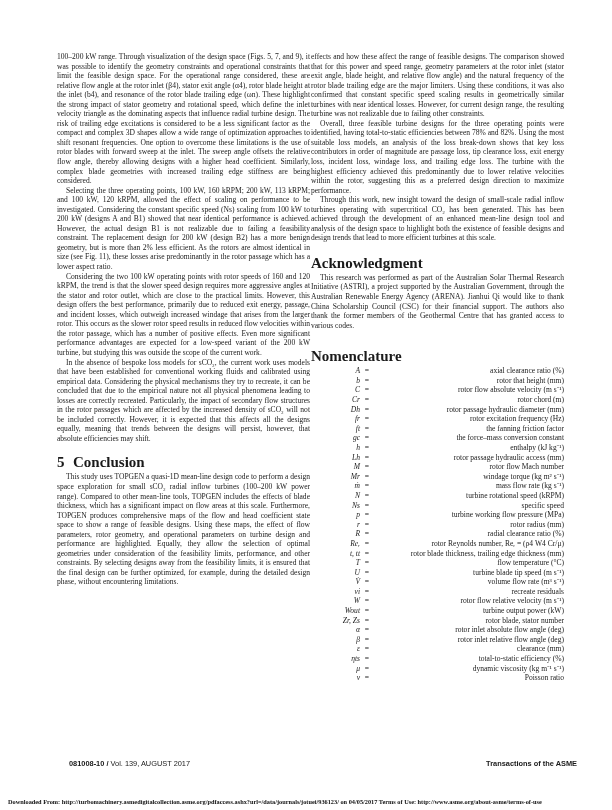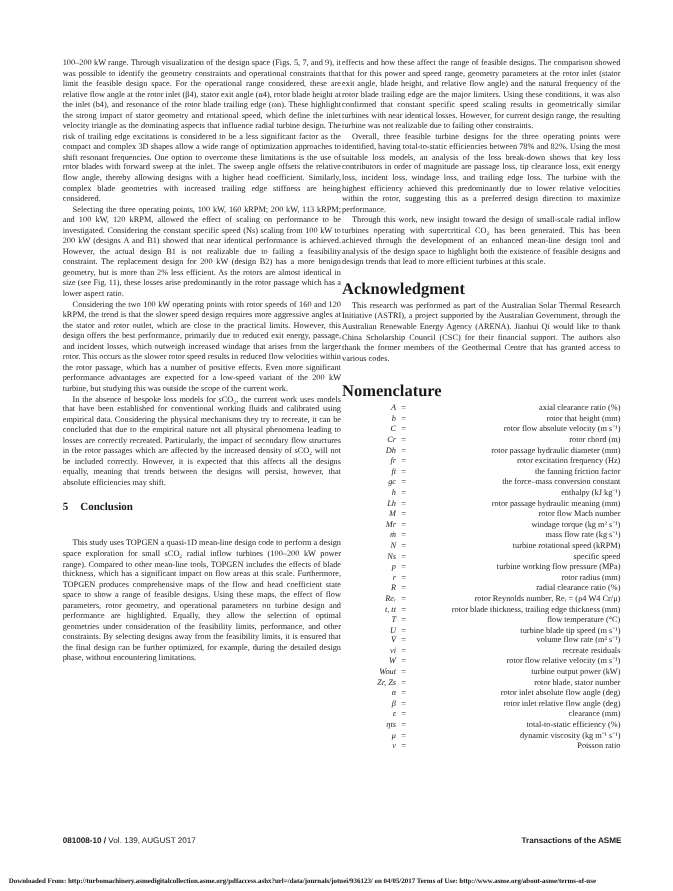--- a/index.html
+++ b/index.html
@@ -2,29 +2,29 @@
 <html><head>
   <meta charset="utf-8">
   <style>
     html, body { margin: 0; padding: 0; background: #ffffff; }
     body { width: 612px; height: 810px; position: relative; overflow: hidden; font-family: "Liberation Serif", serif; color: #1a1a1a; }
     .col { position: absolute; top: 52px; width: 253px; font-size: 7.55px; line-height: 9.55px; text-align: justify; hyphens: manual; }
     .col-left { left: 57px; }
     .col-right { left: 311px; }
     .para { margin: 0; text-indent: 9px; }
     .para.noindent { text-indent: 0; }
-    .section-head { font-weight: bold; font-size: 10px; margin: 13px 0 20px 0; line-height: 12px; text-indent: 0; }
+    .section-head { font-weight: bold; font-size: 15px; margin: 13px 0 4px 0; line-height: 12px; text-indent: 0; }
     .section-num { display: inline-block; width: 16px; }
     .subhead { font-weight: bold; font-size: 15px; margin: 14px 0 4px 0; line-height: 12px; }
     .nom-list { margin: 2px 0 0 0; padding: 0; list-style: none; }
     .nom-item { display: flex; line-height: 9.6px; font-size: 7.55px; }
     .nom-sym { width: 49px; text-align: right; font-style: italic; padding-right: 2px; }
     .nom-eq { width: 10px; text-align: center; }
     .nom-def { flex: 1; text-align: right; }
-    .footer { position: absolute; top: 759px; left: 57px; width: 508px; font-family: "Liberation Sans", sans-serif; font-size: 7.4px; display: flex; justify-content: space-between; }
+    .footer { position: absolute; top: 759px; left: 69px; width: 508px; font-family: "Liberation Sans", sans-serif; font-size: 7.4px; display: flex; justify-content: space-between; }
     .footer-left b { font-weight: bold; }
     .footer-right { font-weight: bold; }
     .download { position: absolute; top: 798px; left: 8px; white-space: nowrap; font-family: "Liberation Serif", serif; font-weight: bold; font-size: 6.3px; color: #111; }
   </style>
 </head>
 <body>
 
 <div class="col col-left">
   <p class="para noindent">100–200 kW range. Through visualization of the design space (Figs. 5, 7, and 9), it was possible to identify the geometry constraints and operational constraints that limit the feasible design space. For the operational range considered, these are relative flow angle at the rotor inlet (β4), stator exit angle (α4), rotor blade height at the inlet (b4), and resonance of the rotor blade trailing edge (ωn). These highlight the strong impact of stator geometry and rotational speed, which define the inlet velocity triangle as the dominating aspects that influence radial turbine design. The risk of trailing edge excitations is considered to be a less significant factor as the compact and complex 3D shapes allow a wide range of optimization approaches to shift resonant frequencies. One option to overcome these limitations is the use of rotor blades with forward sweep at the inlet. The sweep angle offsets the relative flow angle, thereby allowing designs with a higher head coefficient. Similarly, complex blade geometries with increased trailing edge stiffness are being considered.</p>
   <p class="para">Selecting the three operating points, 100 kW, 160 kRPM; 200 kW, 113 kRPM; and 100 kW, 120 kRPM, allowed the effect of scaling on performance to be investigated. Considering the constant specific speed (Ns) scaling from 100 kW to 200 kW (designs A and B1) showed that near identical performance is achieved. However, the actual design B1 is not realizable due to failing a feasibility constraint. The replacement design for 200 kW (design B2) has a more benign geometry, but is more than 2% less efficient. As the rotors are almost identical in size (see Fig. 11), these losses arise predominantly in the rotor passage which has a lower aspect ratio.</p>
@@ -88,21 +88,21 @@
         <span class="nom-def">the force–mass conversion constant</span>
       </li>
       <li class="nom-item">
         <span class="nom-sym">h</span>
         <span class="nom-eq">=</span>
         <span class="nom-def">enthalpy (kJ kg⁻¹)</span>
       </li>
       <li class="nom-item">
         <span class="nom-sym">Lh</span>
         <span class="nom-eq">=</span>
-        <span class="nom-def">rotor passage hydraulic meaning (mm)</span>
+        <span class="nom-def">rotor passage hydraulic access (mm)</span>
       </li>
       <li class="nom-item">
         <span class="nom-sym">M</span>
         <span class="nom-eq">=</span>
         <span class="nom-def">rotor flow Mach number</span>
       </li>
       <li class="nom-item">
         <span class="nom-sym">Mr</span>
         <span class="nom-eq">=</span>
         <span class="nom-def">windage torque (kg m² s⁻¹)</span>

